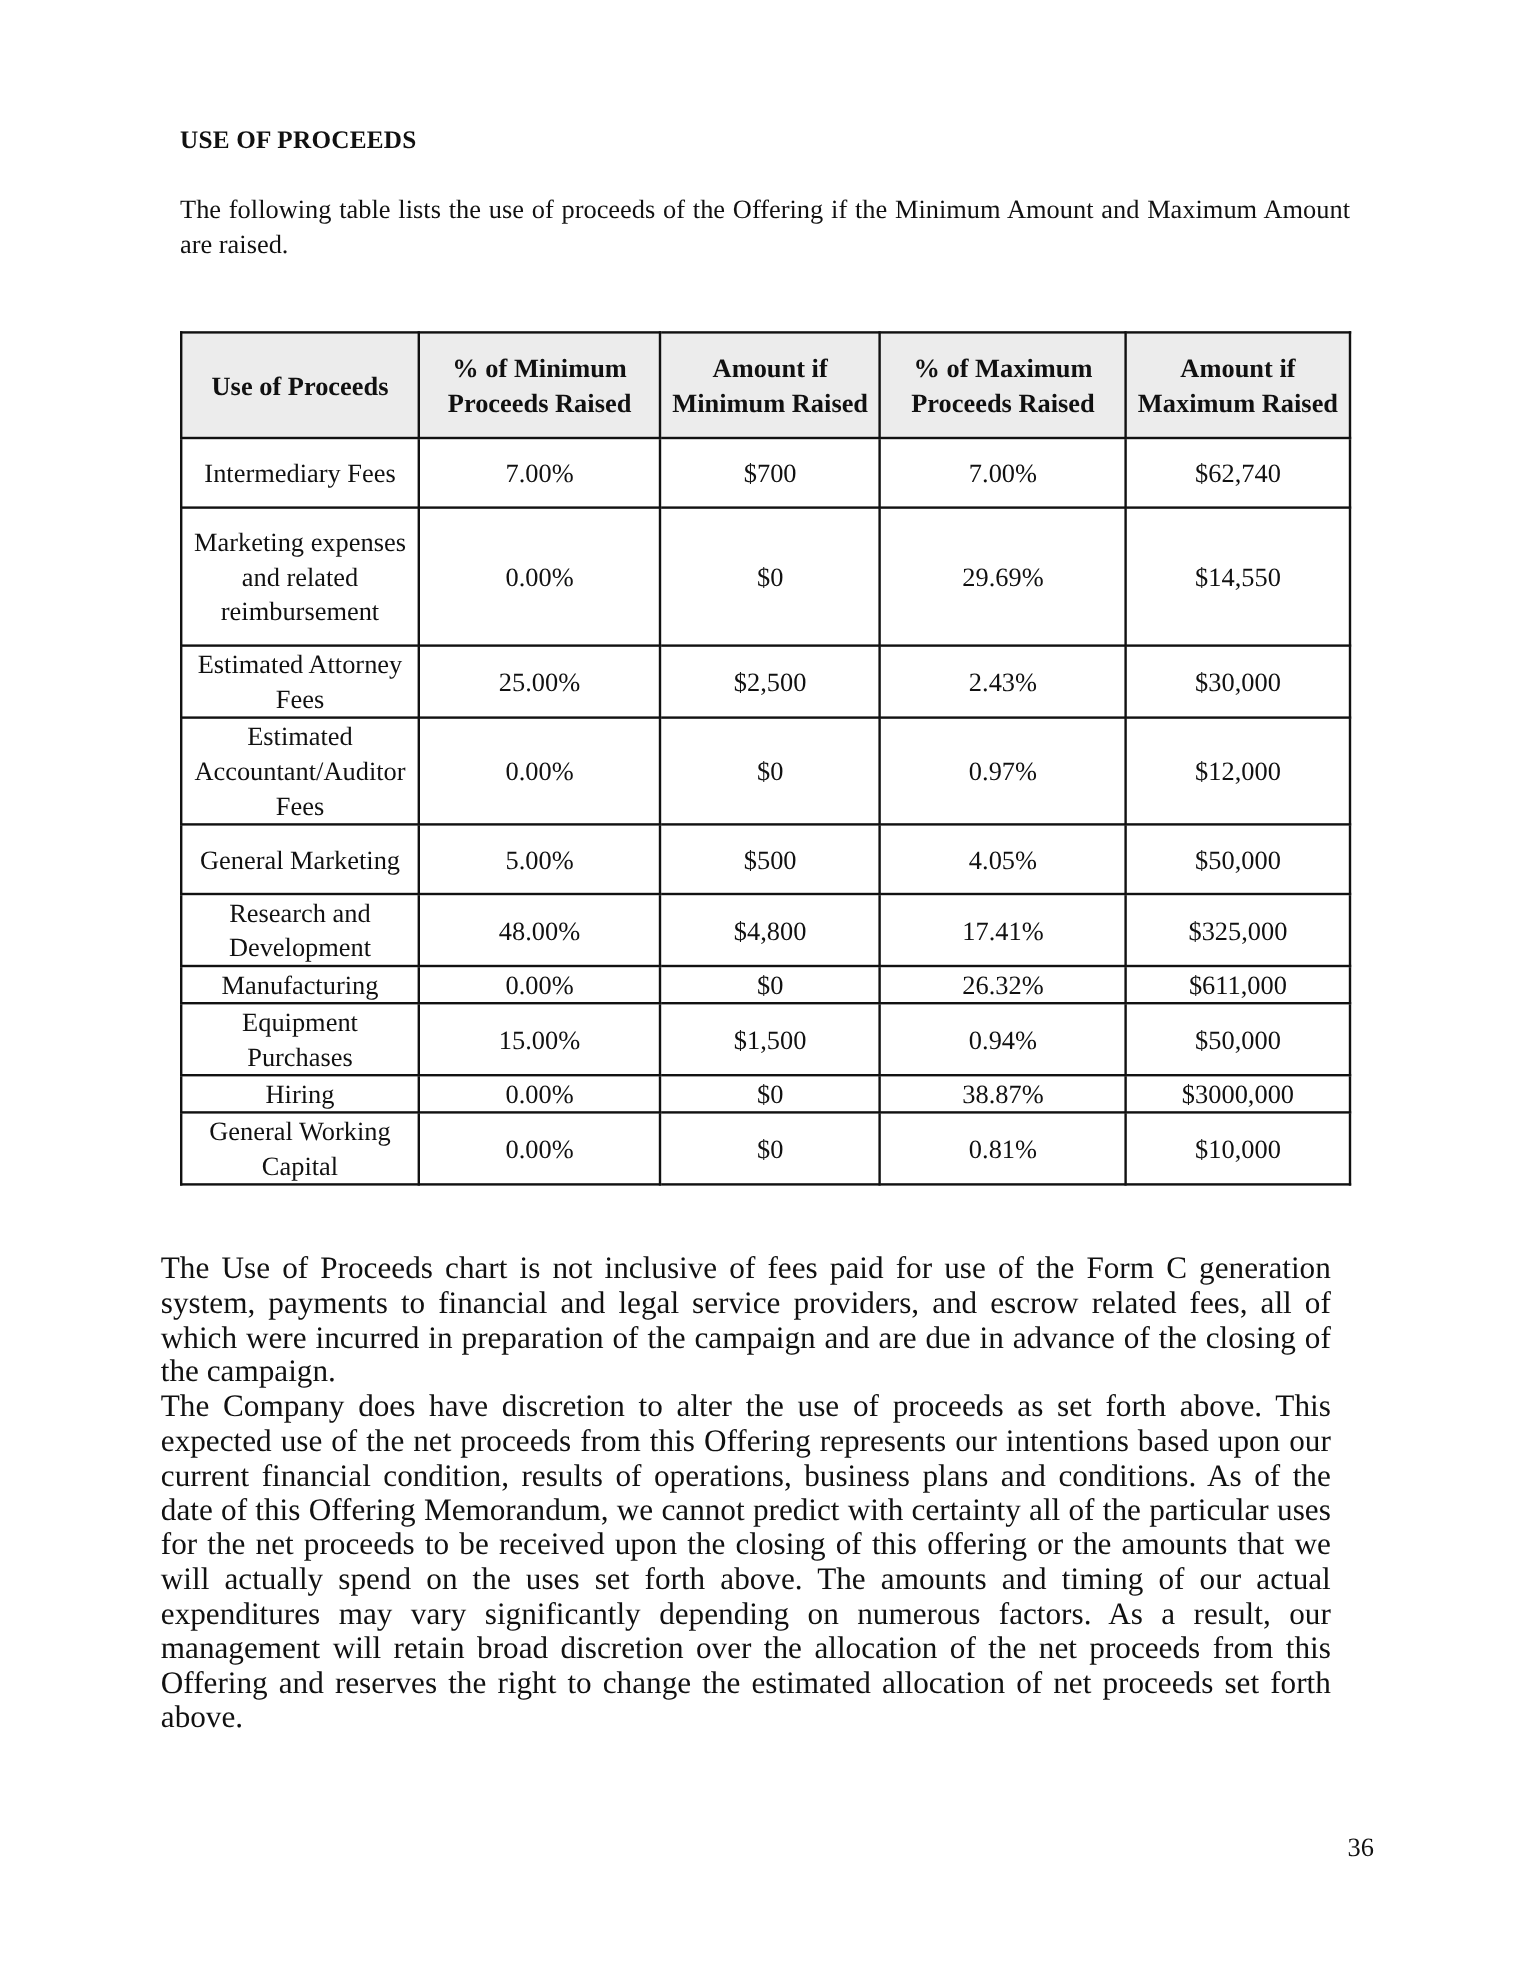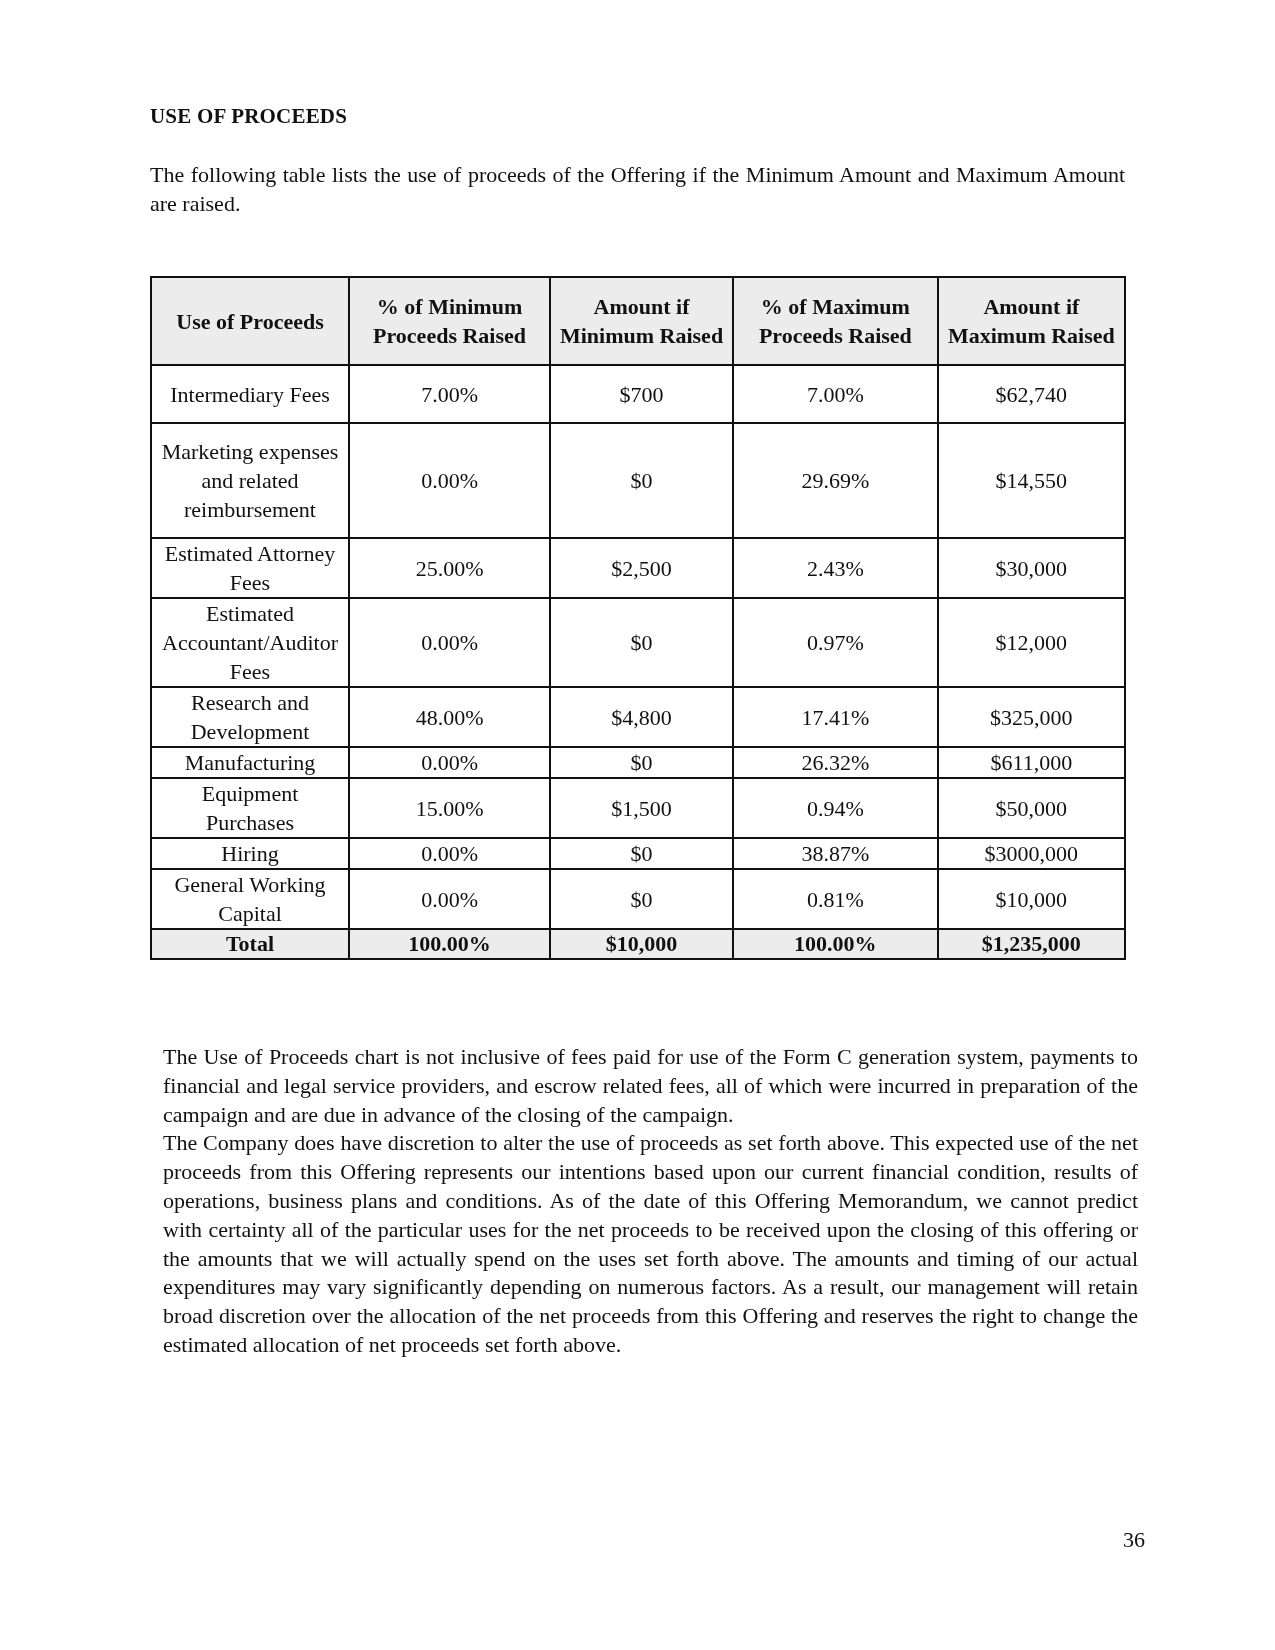--- a/index.html
+++ b/index.html
@@ -9,21 +9,21 @@
   .intro { position: absolute; left: 150px; top: 160px; width: 975px; font-size: 22px; line-height: 29px; text-align: justify; }
   table.proceeds { position: absolute; left: 150px; top: 276px; width: 976px; border-collapse: collapse; font-size: 22px; }
   table.proceeds th, table.proceeds td { border: 2px solid #111; text-align: center; vertical-align: middle; padding: 0 4px; line-height: 29px; }
   table.proceeds th { background: #ececec; font-weight: bold; height: 86px; }
   table.proceeds td.c0 { width: 188px; }
   table.proceeds tr.total td { background: #ececec; font-weight: bold; height: 28px; line-height: 28px; }
   .r-2 td { height: 56px; }
   .r-4 td { height: 113px; }
   .r-3 td { height: 84px; }
   .r-1 td { height: 27px; line-height: 27px; }
-  .body-text { position: absolute; left: 163px; top: 1043px; width: 975px; font-size: 22px; line-height: 28.8px; text-align: justify; }
+  .body-text { position: absolute; left: 134px; top: 1043px; width: 975px; font-size: 26px; line-height: 28.8px; text-align: justify; }
   .body-text p { margin: 0; }
   .page-num { position: absolute; left: 1123px; top: 1527px; font-size: 22px; }
 </style>
 </head>
 <body>
 
 <div class="heading">USE OF PROCEEDS</div>
 <div class="intro">The following table lists the use of proceeds of the Offering if the Minimum Amount and Maximum Amount are raised.</div>
 
 <table class="proceeds">
@@ -59,20 +59,27 @@
       <td>$30,000</td>
     </tr>
     <tr class="r-3">
       <td class="c0">Estimated Accountant/Auditor Fees</td>
       <td>0.00%</td>
       <td>$0</td>
       <td>0.97%</td>
       <td>$12,000</td>
     </tr>
     <tr class="r-2">
+      <td class="c0">General Marketing</td>
+      <td>5.00%</td>
+      <td>$500</td>
+      <td>4.05%</td>
+      <td>$50,000</td>
+    </tr>
+    <tr class="r-2">
       <td class="c0">Research and Development</td>
       <td>48.00%</td>
       <td>$4,800</td>
       <td>17.41%</td>
       <td>$325,000</td>
     </tr>
     <tr class="r-1">
       <td class="c0">Manufacturing</td>
       <td>0.00%</td>
       <td>$0</td>
@@ -93,27 +100,20 @@
       <td>38.87%</td>
       <td>$3000,000</td>
     </tr>
     <tr class="r-2">
       <td class="c0">General Working Capital</td>
       <td>0.00%</td>
       <td>$0</td>
       <td>0.81%</td>
       <td>$10,000</td>
     </tr>
-    <tr class="total">
-      <td class="c0">Total</td>
-      <td>100.00%</td>
-      <td>$10,000</td>
-      <td>100.00%</td>
-      <td>$1,235,000</td>
-    </tr>
   </tbody>
 </table>
 
 <div class="body-text">
   <p>The Use of Proceeds chart is not inclusive of fees paid for use of the Form C generation system, payments to financial and legal service providers, and escrow related fees, all of which were incurred in preparation of the campaign and are due in advance of the closing of the campaign.</p>
   <p>The Company does have discretion to alter the use of proceeds as set forth above. This expected use of the net proceeds from this Offering represents our intentions based upon our current financial condition, results of operations, business plans and conditions. As of the date of this Offering Memorandum, we cannot predict with certainty all of the particular uses for the net proceeds to be received upon the closing of this offering or the amounts that we will actually spend on the uses set forth above. The amounts and timing of our actual expenditures may vary significantly depending on numerous factors. As a result, our management will retain broad discretion over the allocation of the net proceeds from this Offering and reserves the right to change the estimated allocation of net proceeds set forth above.</p>
 </div>
 
 <div class="page-num">36</div>
 

